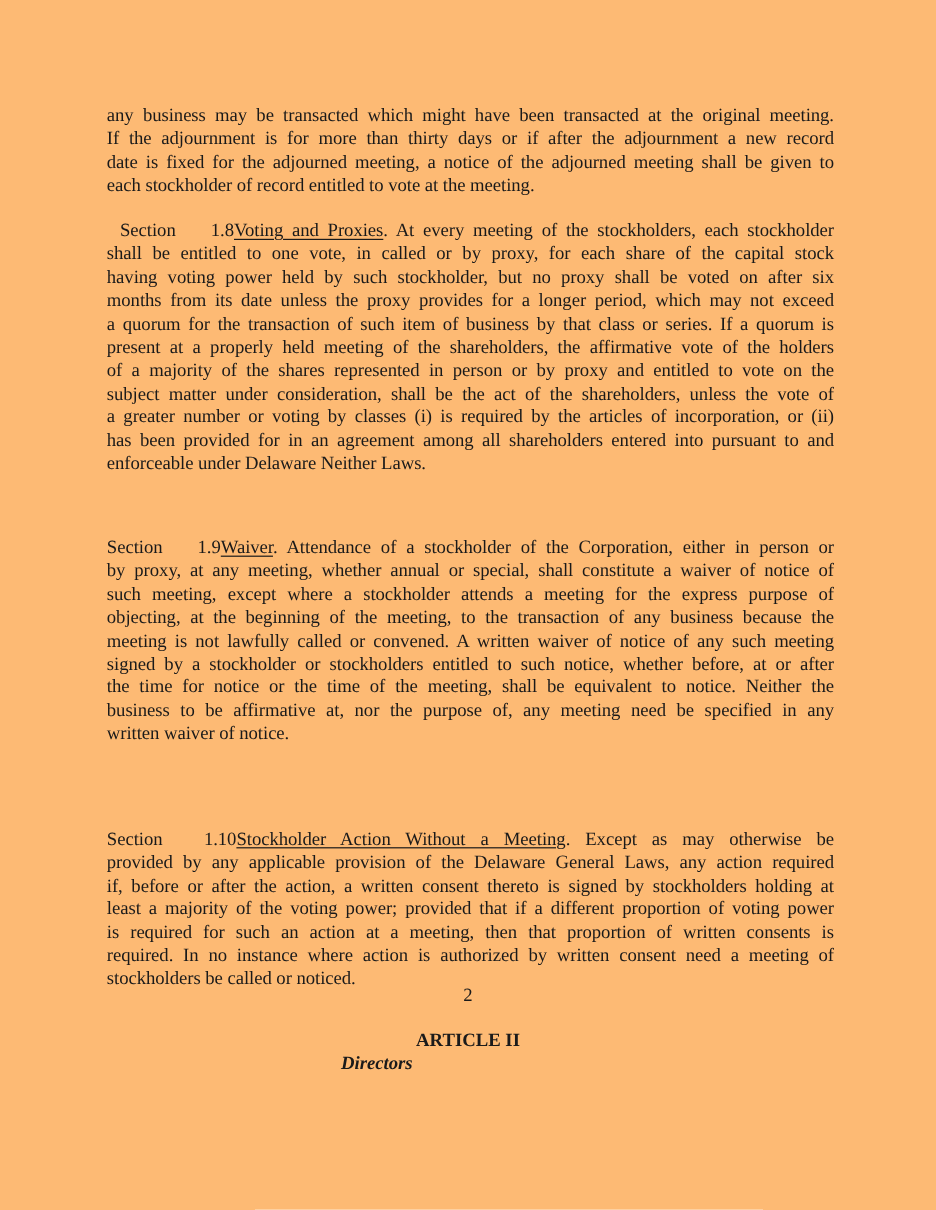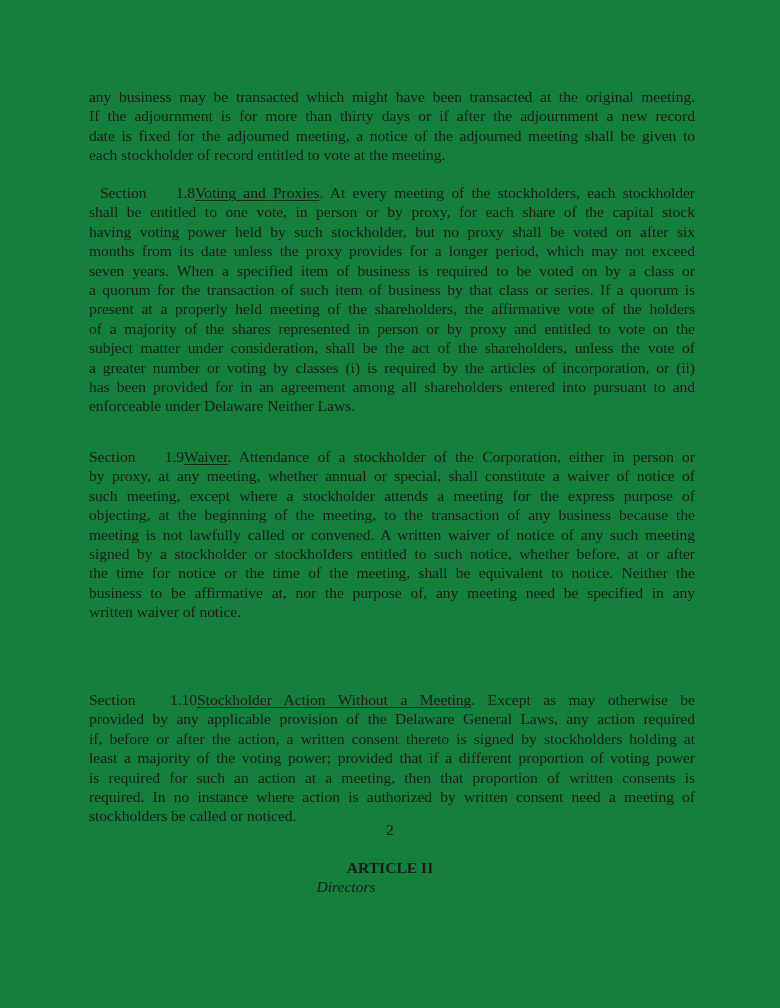--- a/index.html
+++ b/index.html
@@ -12,21 +12,21 @@
       height: 1008px;
       position: relative;
       overflow: hidden;
       font-family: "Liberation Serif", "DejaVu Serif", serif;
       color: #1a1a1a;
     }
     .page {
       position: absolute;
       left: 0; top: 0;
       width: 780px; height: 1008px;
-      background: #15803d;
+      background: #fdba74;
     }
     .para {
       position: absolute;
       left: 89px;
       width: 606px;
     }
     .line {
       display: block;
       height: 19.4px;
       line-height: 19.4px;
@@ -62,45 +62,43 @@
       text-align: center;
       font-weight: bold;
       font-size: 15.6px;
       line-height: 19px;
     }
     .article-subheading {
       position: absolute;
       left: 0; width: 628px;
       top: 877px;
       text-align: center;
-      font-weight: normal;
+      font-weight: bold;
       font-style: italic;
       font-size: 15.6px;
       line-height: 19px;
-      padding-left: 32px;
     }
   </style>
 </head>
 <body>
 
 <div class="page">
 
   <div class="para" style="top:87px;">
     <span class="line">any business may be transacted which might have been transacted at the original meeting.</span>
     <span class="line">If the adjournment is for more than thirty days or if after the adjournment a new record</span>
     <span class="line">date is fixed for the adjourned meeting, a notice of the adjourned meeting shall be given to</span>
     <span class="line last">each stockholder of record entitled to vote at the meeting.</span>
   </div>
 
   <div class="para" style="top:183px;">
     <span class="line"><span class="sec-num" style="width:95px;margin-left:11px;">Section 1.8</span><span class="sec-title">Voting and Proxies</span><span>. At every meeting of the stockholders, each stockholder</span></span>
-    <span class="line">shall be entitled to one vote, in person or by proxy, for each share of the capital stock</span>
+    <span class="line">shall be entitled to one vote, in called or by proxy, for each share of the capital stock</span>
     <span class="line">having voting power held by such stockholder, but no proxy shall be voted on after six</span>
     <span class="line">months from its date unless the proxy provides for a longer period, which may not exceed</span>
-    <span class="line">seven years. When a specified item of business is required to be voted on by a class or</span>
     <span class="line">a quorum for the transaction of such item of business by that class or series. If a quorum is</span>
     <span class="line">present at a properly held meeting of the shareholders, the affirmative vote of the holders</span>
     <span class="line">of a majority of the shares represented in person or by proxy and entitled to vote on the</span>
     <span class="line">subject matter under consideration, shall be the act of the shareholders, unless the vote of</span>
     <span class="line">a greater number or voting by classes (i) is required by the articles of incorporation, or (ii)</span>
     <span class="line">has been provided for in an agreement among all shareholders entered into pursuant to and</span>
     <span class="line last">enforceable under Delaware Neither Laws.</span>
   </div>
 
   <div class="para" style="top:447px;">

